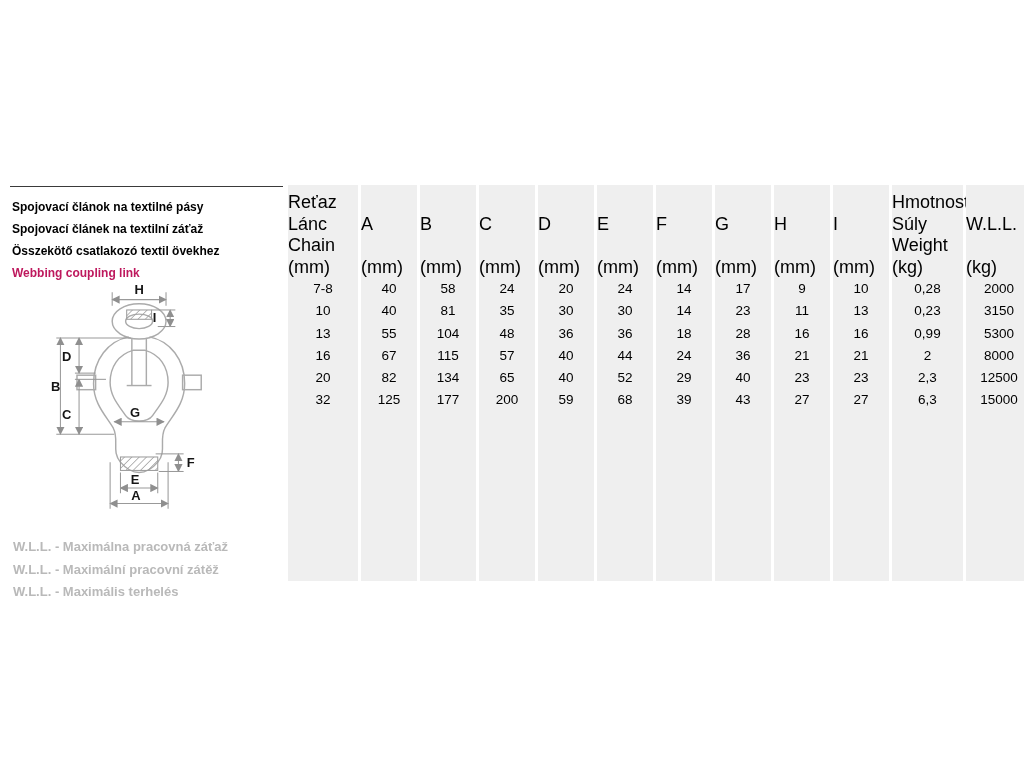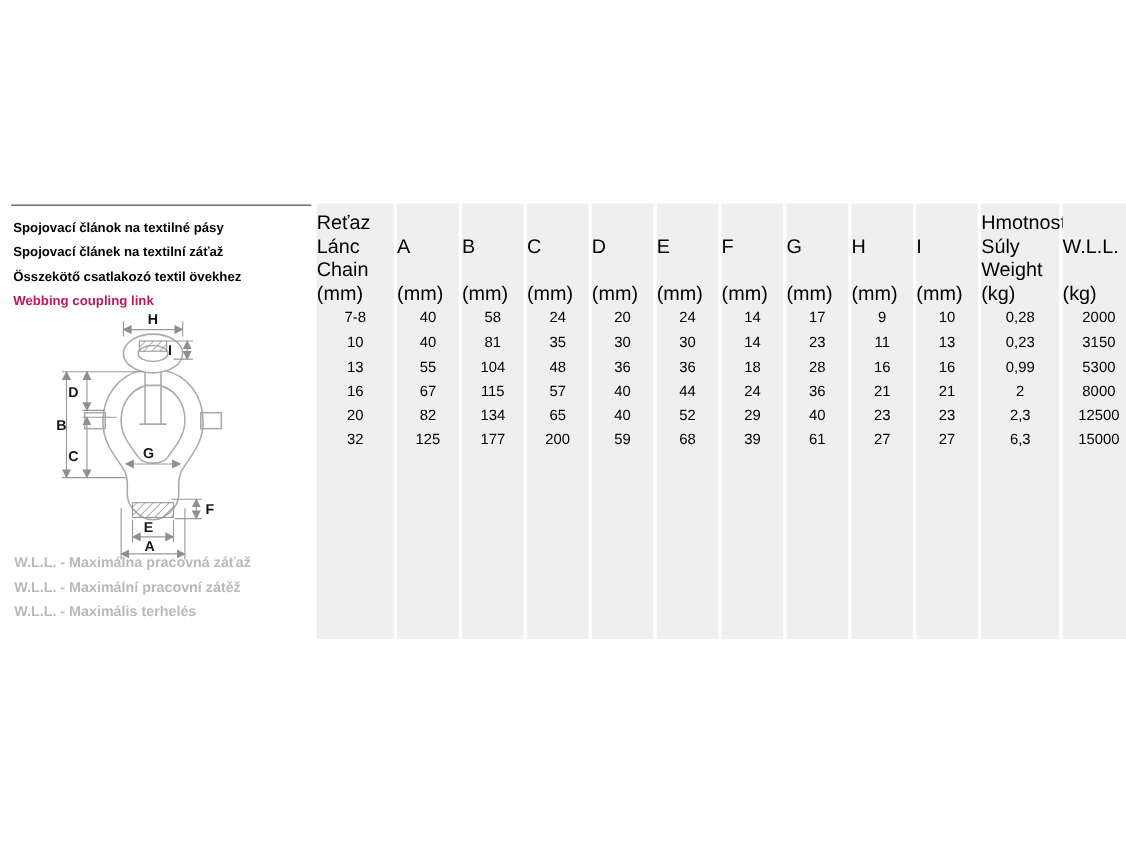--- a/index.html
+++ b/index.html
@@ -11,21 +11,21 @@
   .page { position:relative; width:1024px; height:768px; overflow:hidden; }
 
   
   .left-rule { position:absolute; left:10px; top:186px; width:273px; border-top:1px solid #3a3a3a; }
   .titles { position:absolute; left:12px; top:196px; width:274px; }
   .title { font-size:12px; font-weight:bold; line-height:22px; white-space:nowrap; }
   .title.muted { color:#be185d; }
 
   .drawing { position:absolute; left:48px; top:284px; }
 
-  .notes { position:absolute; left:13px; top:500px; }
+  .notes { position:absolute; left:13px; top:536px; }
   .note { font-size:13px; font-weight:bold; color:#b9b9b9; line-height:22.5px; white-space:nowrap; }
 
   
   .table { position:absolute; left:288px; top:185px; height:396px; display:flex; gap:3px; }
   .col { background:#efefef; width:56px; flex:0 0 auto; box-sizing:border-box; padding-top:7px; }
   .col-chain { width:70px; }
   .col-weight { width:71px; }
   .col-wll { width:66px; }
   .hline { height:21.5px; line-height:21.5px; text-align:left; font-size:18px; color:#000; white-space:nowrap; }
   .cells { }
@@ -227,21 +227,21 @@
         <div class="hline"></div>
         <div class="hline">G</div>
         <div class="hline"></div>
         <div class="hline">(mm)</div>
         <div class="cells">
           <div class="cell">17</div>
           <div class="cell">23</div>
           <div class="cell">28</div>
           <div class="cell">36</div>
           <div class="cell">40</div>
-          <div class="cell">61</div>
+          <div class="cell">43</div>
         </div>
       </div>
       <div class="col col-h">
         <div class="hline"></div>
         <div class="hline">H</div>
         <div class="hline"></div>
         <div class="hline">(mm)</div>
         <div class="cells">
           <div class="cell">9</div>
           <div class="cell">11</div>

